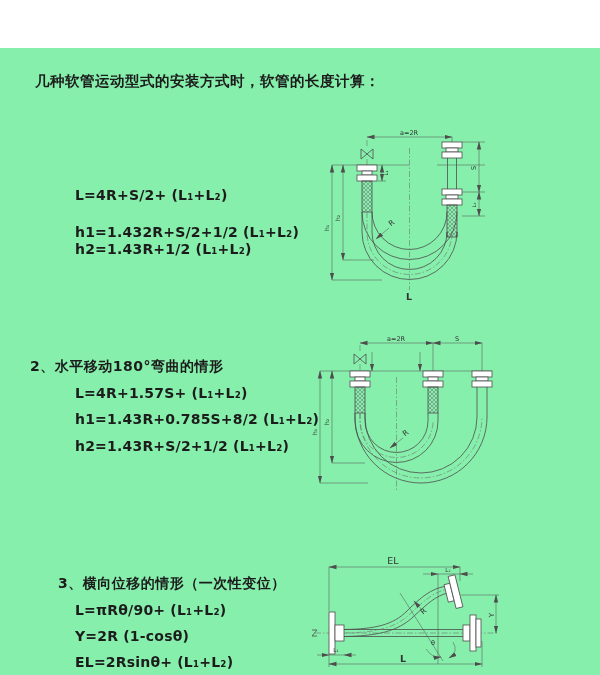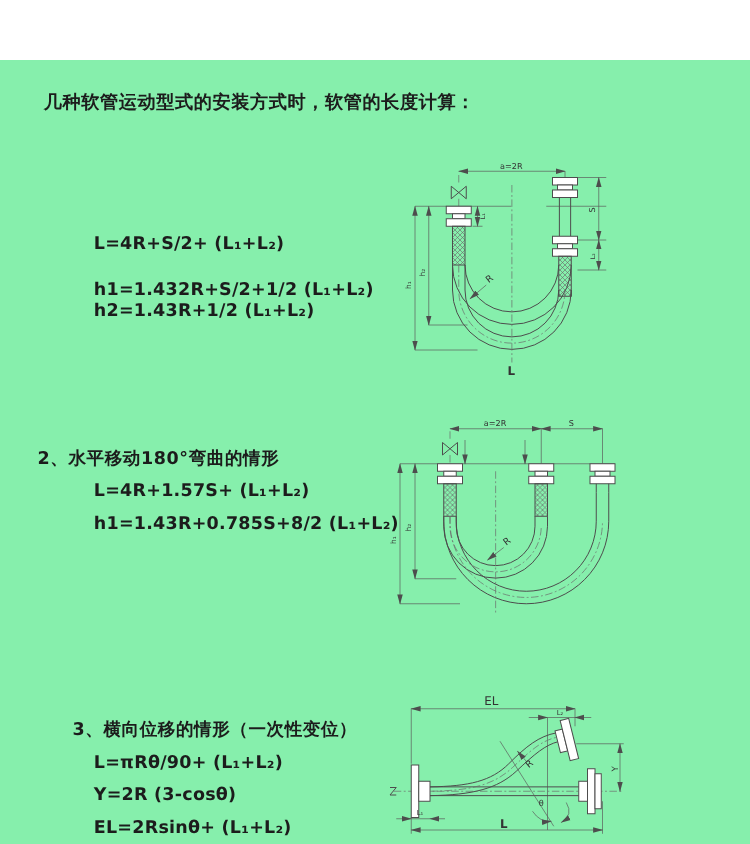--- a/index.html
+++ b/index.html
@@ -26,24 +26,25 @@
 
   <div class="abs title" style="left:35px;top:24px;">几种软管运动型式的安装方式时，软管的长度计算：</div>
 
   <div class="abs formula" style="left:75px;top:139px;">L=4R+S/2+ (L₁+L₂)</div>
   <div class="abs formula" style="left:75px;top:176px;">h1=1.432R+S/2+1/2 (L₁+L₂)</div>
   <div class="abs formula" style="left:75px;top:193px;">h2=1.43R+1/2 (L₁+L₂)</div>
 
   <div class="abs heading" style="left:30px;top:310px;">2、水平移动180°弯曲的情形</div>
   <div class="abs formula" style="left:75px;top:337px;">L=4R+1.57S+ (L₁+L₂)</div>
   <div class="abs formula" style="left:75px;top:363px;">h1=1.43R+0.785S+8/2 (L₁+L₂)</div>
+  <div class="abs formula" style="left:75px;top:390px;">h2=1.43R+S/2+1/2 (L₁+L₂)</div>
 
   <div class="abs heading" style="left:58px;top:527px;">3、横向位移的情形（一次性变位）</div>
   <div class="abs formula" style="left:75px;top:554px;">L=πRθ/90+ (L₁+L₂)</div>
-  <div class="abs formula" style="left:75px;top:580px;">Y=2R (3-cosθ)</div>
+  <div class="abs formula" style="left:75px;top:580px;">Y=2R (1-cosθ)</div>
   <div class="abs formula" style="left:75px;top:606px;">EL=2Rsinθ+ (L₁+L₂)</div>
 
   <svg style="left:312px;top:80px;" width="290" height="185" viewBox="0 0 290 185">
     <defs>
       <marker id="d1a" markerWidth="9" markerHeight="8" refX="7.5" refY="3" orient="auto-start-reverse" markerUnits="userSpaceOnUse">
         <path d="M0,0.8 L8,3 L0,5.2 Z" fill="#4d4d4d"></path>
       </marker>
       <pattern id="d1h" width="4" height="4" patternUnits="userSpaceOnUse">
         <path d="M0,0 L4,4 M4,0 L0,4" stroke="#6a6a6a" stroke-width="0.5"></path>
       </pattern>

